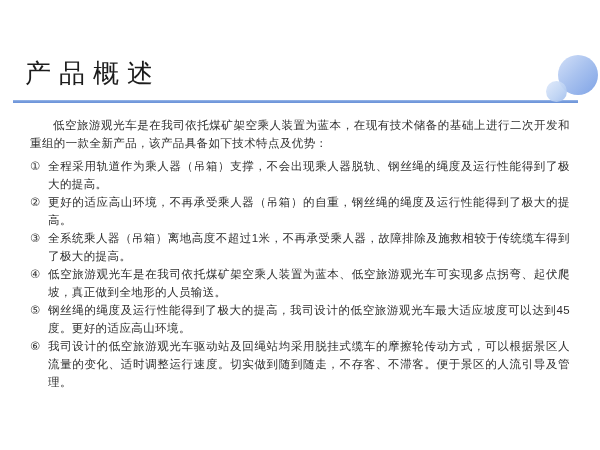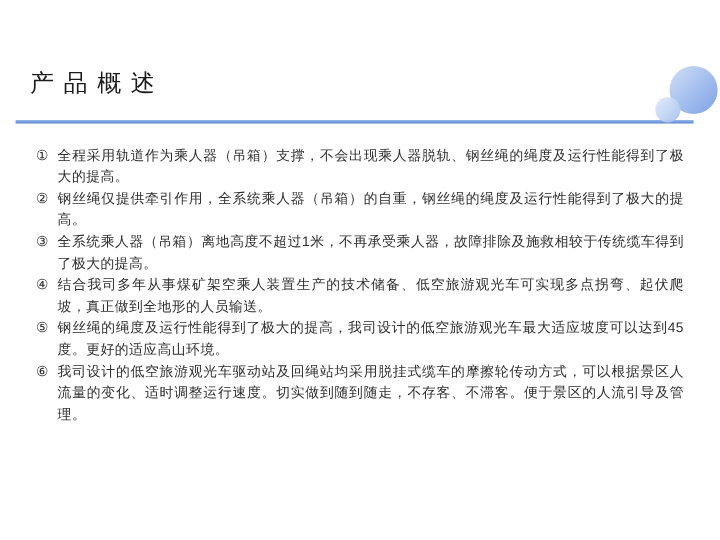--- a/index.html
+++ b/index.html
@@ -12,21 +12,21 @@
     width: 600px;
     height: 450px;
     background: #ffffff;
     overflow: hidden;
     font-family: "Liberation Sans", sans-serif;
   }
   .page-title {
     position: absolute;
     left: 25px;
     top: 56px;
-    font-size: 20px;
+    font-size: 26px;
     letter-spacing: 8px;
     color: #1c1c1c;
     font-weight: 500;
     white-space: nowrap;
   }
   .title-rule {
     position: absolute;
     left: 13px;
     top: 100px;
     width: 565px;
@@ -96,37 +96,38 @@
   <div class="page-title">产品概述</div>
 
   <div class="title-rule"></div>
 
   <div class="decor-circle large"></div>
 
   <div class="decor-circle small"></div>
 
   <div class="body-text">
 
+    <p class="intro">低空旅游观光车是在我司依托煤矿架空乘人装置为蓝本，在现有技术储备的基础上进行二次开发和重组的一款全新产品，该产品具备如下技术特点及优势：</p>
 
     <ul class="feature-list">
       <li class="feature-item">
         <span class="feature-marker">①</span>
         <span class="feature-text">全程采用轨道作为乘人器（吊箱）支撑，不会出现乘人器脱轨、钢丝绳的绳度及运行性能得到了极大的提高。</span>
       </li>
       <li class="feature-item">
         <span class="feature-marker">②</span>
-        <span class="feature-text">钢丝绳仅提供牵引作用，全系统乘人器（吊箱）的自重，钢丝绳的绳度及运行性能得到了极大的提高。</span>
+        <span class="feature-text">更好的适应高山环境，不再承受乘人器（吊箱）的自重，钢丝绳的绳度及运行性能得到了极大的提高。</span>
       </li>
       <li class="feature-item">
         <span class="feature-marker">③</span>
         <span class="feature-text">全系统乘人器（吊箱）离地高度不超过1米，不再承受乘人器，故障排除及施救相较于传统缆车得到了极大的提高。</span>
       </li>
       <li class="feature-item">
         <span class="feature-marker">④</span>
-        <span class="feature-text">结合我司多年从事煤矿架空乘人装置生产的技术储备、低空旅游观光车可实现多点拐弯、起伏爬坡，真正做到全地形的人员输送。</span>
+        <span class="feature-text">低空旅游观光车是在我司依托煤矿架空乘人装置为蓝本、低空旅游观光车可实现多点拐弯、起伏爬坡，真正做到全地形的人员输送。</span>
       </li>
       <li class="feature-item">
         <span class="feature-marker">⑤</span>
         <span class="feature-text">钢丝绳的绳度及运行性能得到了极大的提高，我司设计的低空旅游观光车最大适应坡度可以达到45度。更好的适应高山环境。</span>
       </li>
       <li class="feature-item">
         <span class="feature-marker">⑥</span>
         <span class="feature-text">我司设计的低空旅游观光车驱动站及回绳站均采用脱挂式缆车的摩擦轮传动方式，可以根据景区人流量的变化、适时调整运行速度。切实做到随到随走，不存客、不滞客。便于景区的人流引导及管理。</span>
       </li>
     </ul>

